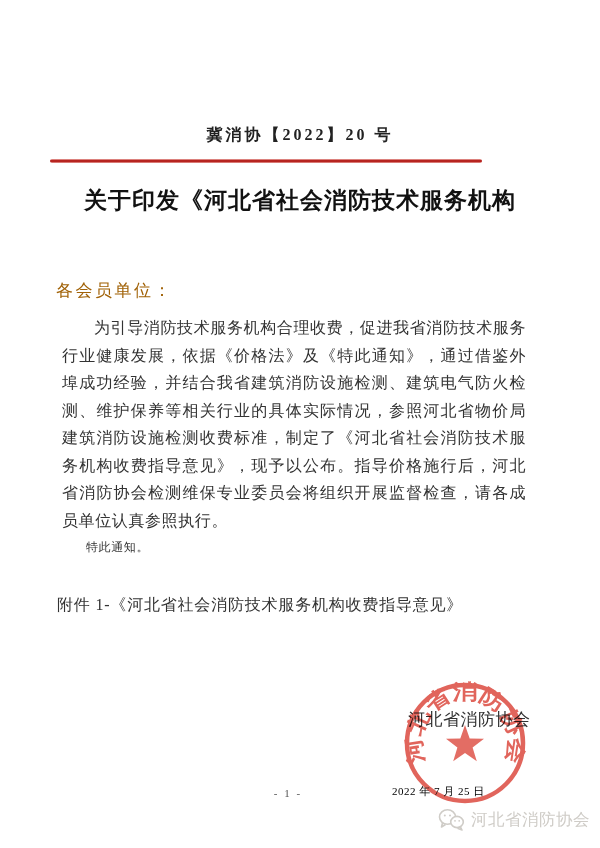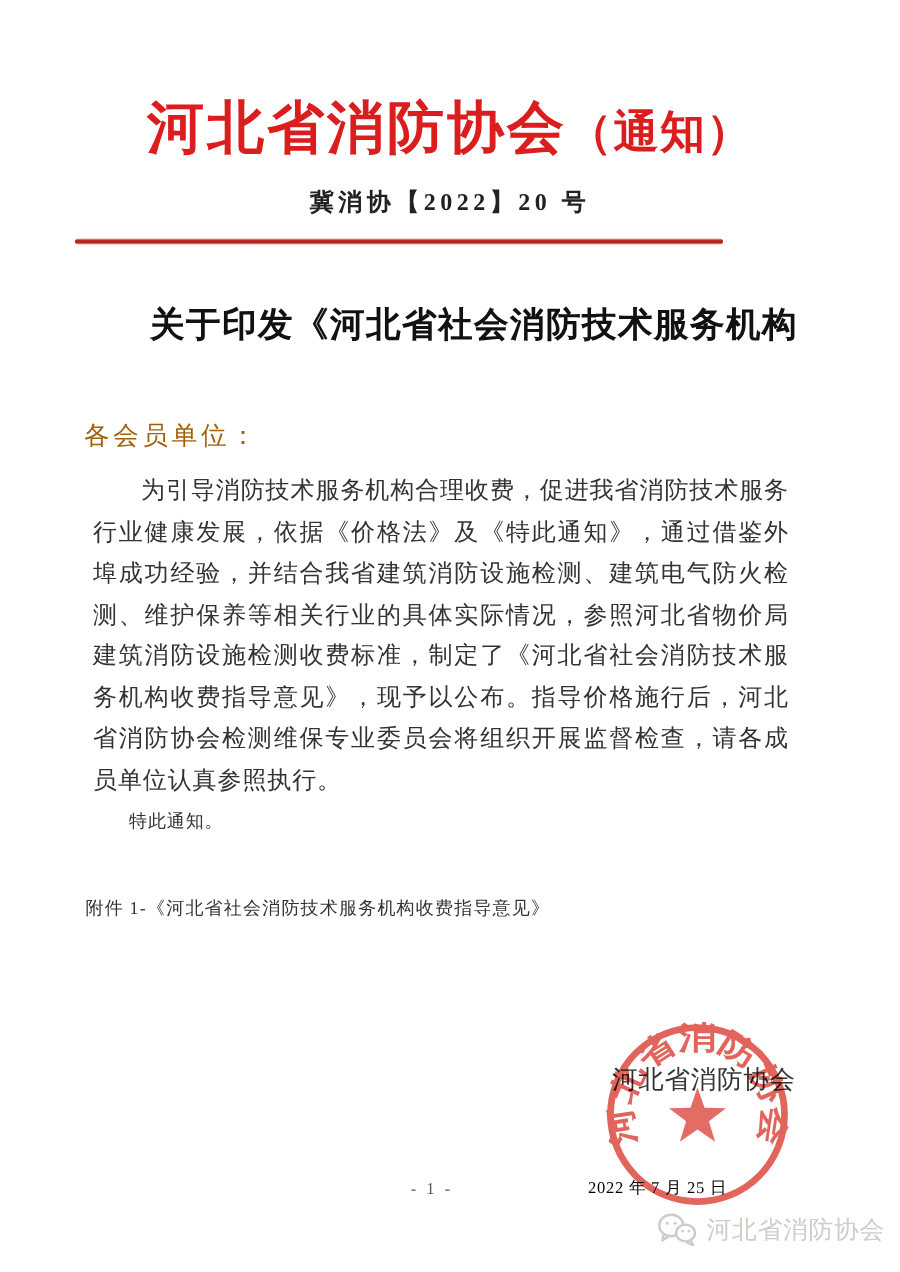--- a/index.html
+++ b/index.html
@@ -29,21 +29,21 @@
     position:absolute;top:159px;left:50px;width:432px;height:4px;
     background:linear-gradient(180deg,#f0b5b0 0%,#b72420 35%,#b72420 70%,#f0b5b0 100%);
     border-radius:2px;
   }
   .doc-title{
     position:absolute;top:184px;left:40px;width:520px;
     text-align:center;
     font-family:"Liberation Sans","DejaVu Sans",sans-serif;
     font-weight:bold;color:#111111;
     font-size:23px;line-height:32px;letter-spacing:1px;
-    margin:16px;
+    margin:0;
   }
   .salutation{
     position:absolute;top:279px;left:56px;
     font-size:17px;letter-spacing:2.5px;color:#a16207;
   }
   .body-text{
     position:absolute;top:314px;left:62px;width:464px;
     font-size:16px;line-height:27.5px;letter-spacing:0.6px;
     color:#333333;
     text-align:justify;
@@ -52,21 +52,21 @@
   }
   .closing{
     position:absolute;top:534px;left:62px;width:464px;
     font-size:12px;line-height:27.5px;letter-spacing:0.6px;
     color:#333333;text-indent:2em;margin:0;
   }
   .attachments{
     position:absolute;top:588px;left:57px;width:480px;
   }
   .attachment-item{
-    font-size:12px;line-height:34px;letter-spacing:0.8px;color:#333333;
+    font-size:16px;line-height:34px;letter-spacing:0.8px;color:#333333;
     white-space:nowrap;
   }
   .sig-org{
     position:absolute;top:708px;left:408px;
     font-size:17px;letter-spacing:0.5px;color:#333333;white-space:nowrap;
   }
   .sig-date{
     position:absolute;top:784px;left:392px;
     font-size:11px;letter-spacing:0.5px;color:#000000;white-space:nowrap;
   }
@@ -90,23 +90,20 @@
   .watermark .wm-text{
     font-size:16.5px;letter-spacing:0.5px;white-space:nowrap;
     font-family:"Liberation Sans","DejaVu Sans",sans-serif;
   }
 </style>
 </head>
 <body>
 
 <div class="stage">
 
-  <div class="header-title">
-    <span class="org">河北省消防协会</span><span class="suffix">（通知）</span>
-  </div>
 
   <div class="doc-number">冀消协【2022】20 号</div>
 
   <div class="red-line"></div>
 
   <h1 class="doc-title">
     <span>关于印发《河北省社会消防技术服务机构</span><br>
   </h1>
 
   <div class="salutation">各会员单位：</div>

